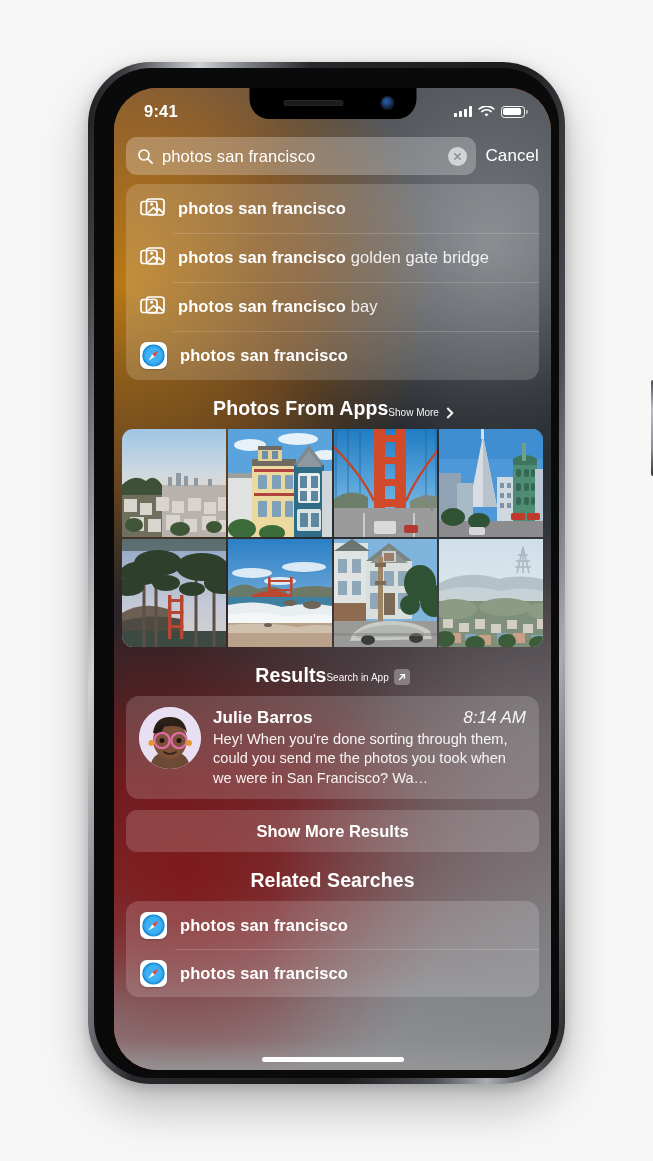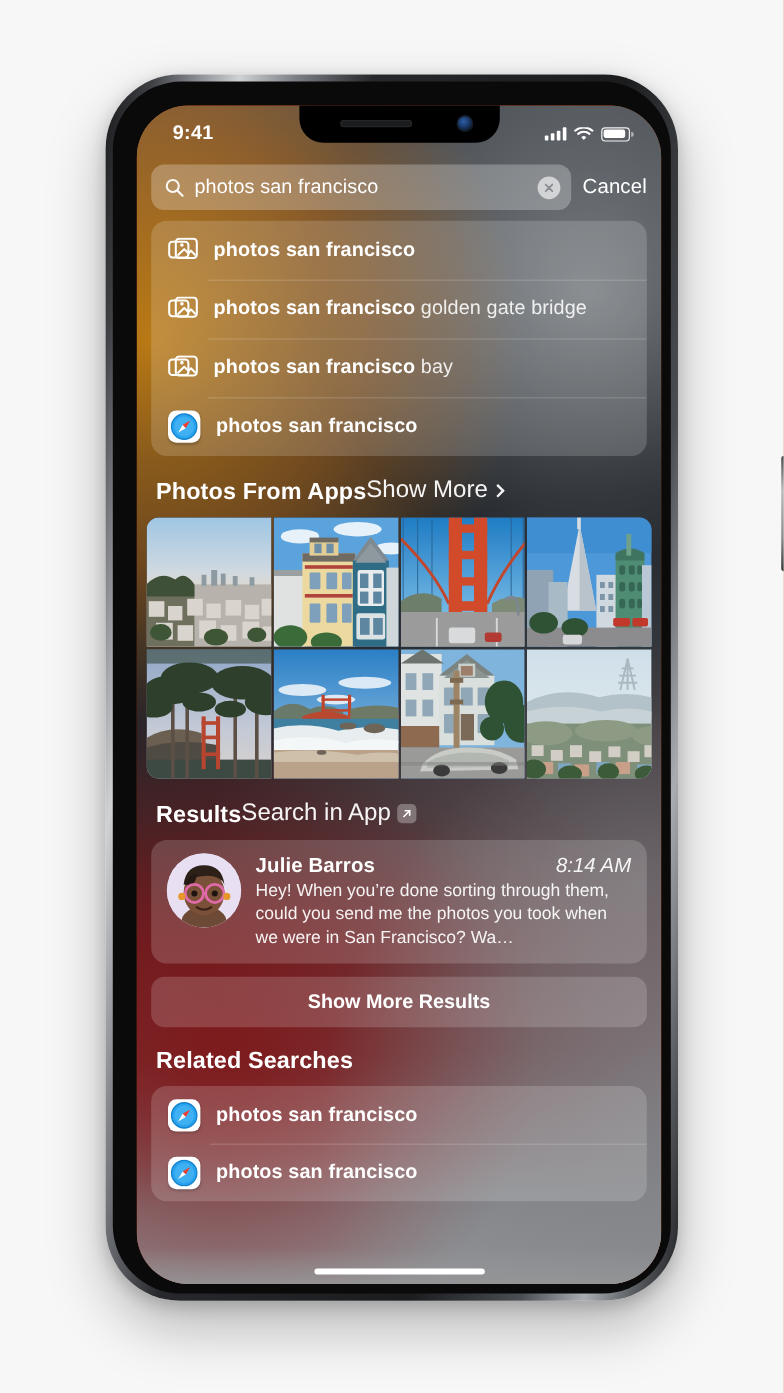--- a/index.html
+++ b/index.html
@@ -134,23 +134,23 @@
   .safari-ic{
     width:27px; height:27px; border-radius:7px; flex:0 0 auto;
     background:#fff; display:flex; align-items:center; justify-content:center;
     box-shadow:0 1px 2px rgba(0,0,0,.2);
   }
   .sugg-txt{ font-size:16.5px; color:#fff; white-space:nowrap; letter-spacing:.1px; }
   .sugg-txt b{ font-weight:bold; }
   .sugg-txt span{ font-weight:normal; color:rgba(255,255,255,.88); }
 
   
-  .sec-head{ display:flex; align-items:flex-end; justify-content:flex-start; padding:17px 16px 9px 16px; }
+  .sec-head{ display:flex; align-items:flex-end; justify-content:center; padding:17px 16px 9px 16px; }
   .sec-title{ font-size:19.5px; font-weight:bold; color:#fff; letter-spacing:.1px; }
-  .sec-action{ display:flex; align-items:center; gap:5px; font-size:20px; color:rgba(255,255,255,.95); padding-bottom:2px; }
+  .sec-action{ display:flex; align-items:center; gap:5px; font-size:10px; color:rgba(255,255,255,.95); padding-bottom:2px; }
   .chev{ width:8px; height:8px; border-right:2px solid rgba(255,255,255,.95); border-top:2px solid rgba(255,255,255,.95); transform:rotate(45deg); }
   .extbox{
     width:16px; height:16px; border-radius:4px;
     background:rgba(255,255,255,.30);
     display:flex; align-items:center; justify-content:center;
   }
 
   
   .photogrid{
     margin:0 8px;

